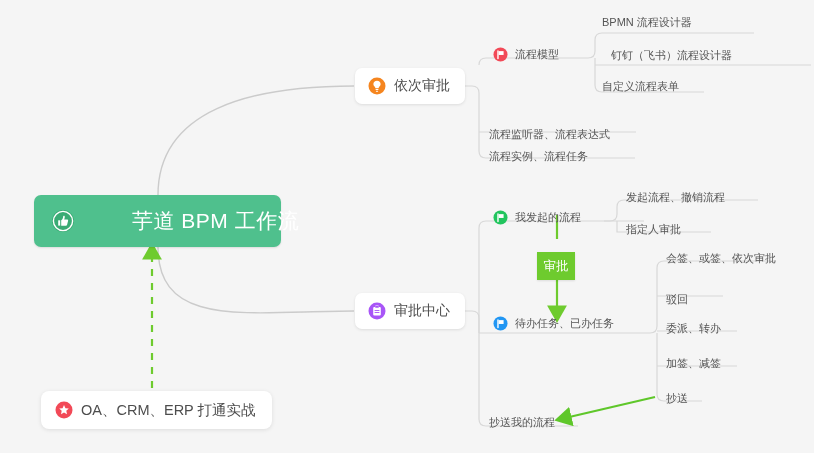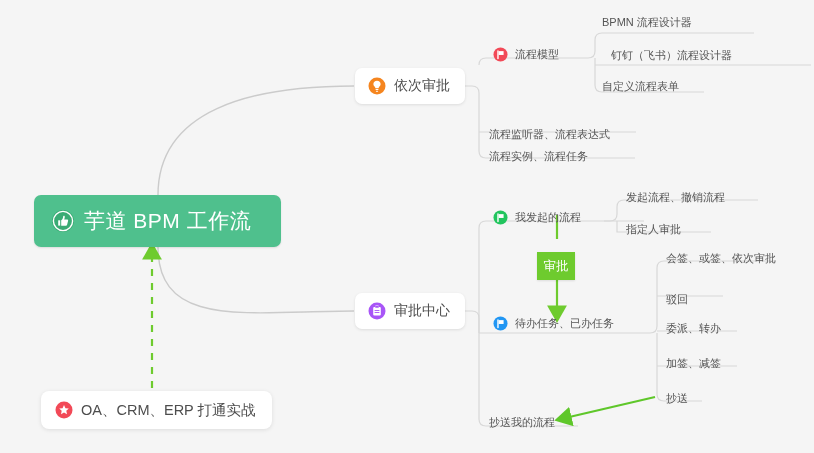--- a/index.html
+++ b/index.html
@@ -35,20 +35,21 @@
     top: 195px;
     width: 247px;
     height: 52px;
     background: #4fc08d;
     border-radius: 7px;
     display: flex;
     align-items: center;
     padding-left: 17px;
     box-sizing: border-box;
     box-shadow: 0 1px 2px rgba(0,0,0,0.10);
+    gap: 48px;
   }
   .root-label {
     color: #ffffff;
     font-size: 21px;
     letter-spacing: 0.5px;
     margin-left: 9px;
     white-space: nowrap;
   }
 
   

